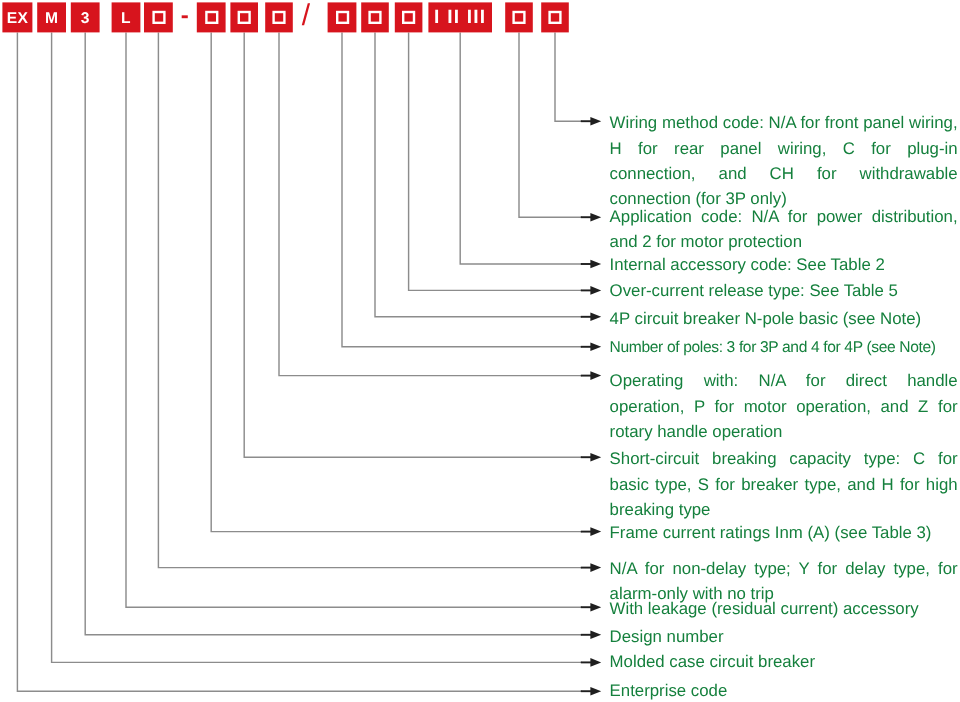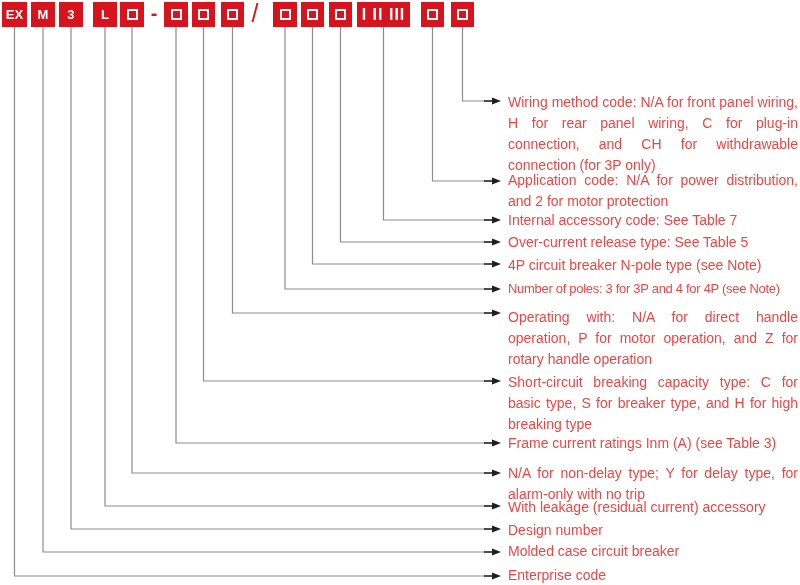--- a/index.html
+++ b/index.html
@@ -49,21 +49,21 @@
     top: 0;
   }
   .sep.dash { left: 146px; width: 16px; text-align: center; font-size: 20px; }
   .sep.slash { left: 247px; width: 16px; text-align: center; font-size: 25px; font-weight: normal; }
   .desc {
     position: absolute;
     left: 508px;
     width: 290px;
     font-size: 14px;
     line-height: 21px;
-    color: #ef4444;
+    color: #15803d;
   }
   .desc.justify { text-align: justify; }
   .desc.single { white-space: nowrap; }
   .desc.condensed { font-size: 13px; letter-spacing: -0.3px; }
 </style>
 </head>
 <body>
 
 <div id="page">
 
@@ -155,23 +155,23 @@
       <span class="sq"></span>
     </div>
     <div class="code-box" style="left:451px;width:23px">
       <span class="sq"></span>
     </div>
   </div>
 
   <div>
     <div class="desc justify" style="top:92px">Wiring method code: N/A for front panel wiring, H for rear panel wiring, C for plug-in connection, and CH for withdrawable connection (for 3P only)</div>
     <div class="desc justify" style="top:170px">Application code: N/A for power distribution, and 2 for motor protection</div>
-    <div class="desc single" style="top:210px">Internal accessory code: See Table 7</div>
+    <div class="desc single" style="top:210px">Internal accessory code: See Table 2</div>
     <div class="desc single" style="top:232px">Over-current release type: See Table 5</div>
-    <div class="desc single" style="top:255px">4P circuit breaker N-pole type (see Note)</div>
+    <div class="desc single" style="top:255px">4P circuit breaker N-pole basic (see Note)</div>
     <div class="desc single condensed" style="top:278px">Number of poles: 3 for 3P and 4 for 4P (see Note)</div>
     <div class="desc justify" style="top:307px">Operating with: N/A for direct handle operation, P for motor operation, and Z for rotary handle operation</div>
     <div class="desc justify" style="top:372px">Short-circuit breaking capacity type: C for basic type, S for breaker type, and H for high breaking type</div>
     <div class="desc single" style="top:433px">Frame current ratings Inm (A) (see Table 3)</div>
     <div class="desc justify" style="top:463px">N/A for non-delay type; Y for delay type, for alarm-only with no trip</div>
     <div class="desc single" style="top:497px">With leakage (residual current) accessory</div>
     <div class="desc single" style="top:520px">Design number</div>
     <div class="desc single" style="top:541px">Molded case circuit breaker</div>
     <div class="desc single" style="top:565px">Enterprise code</div>
   </div>

